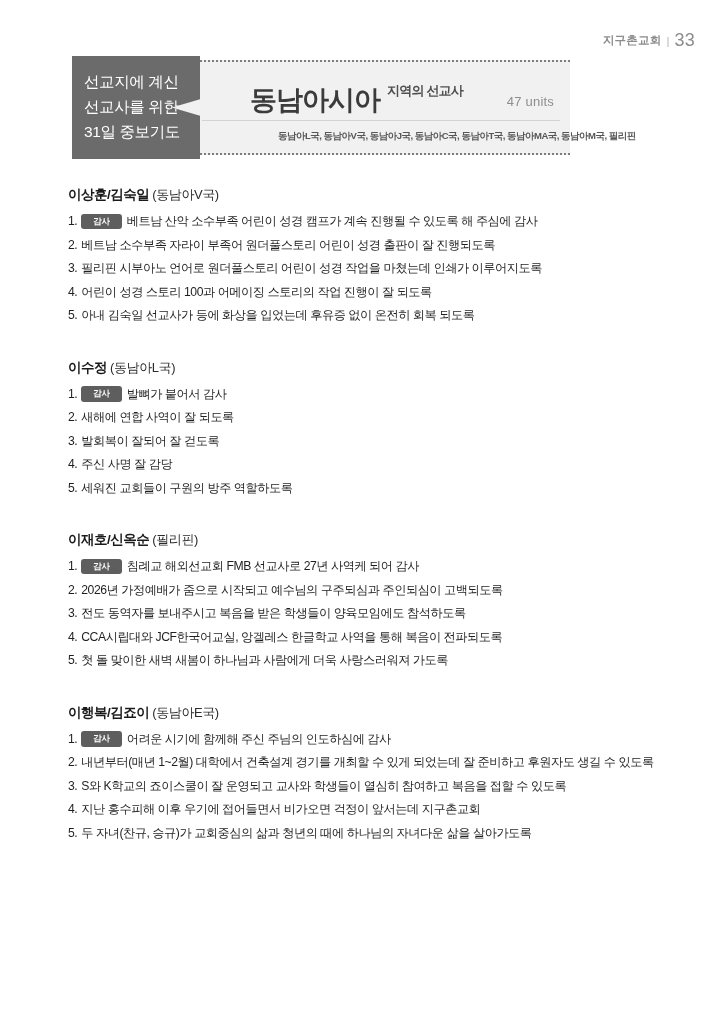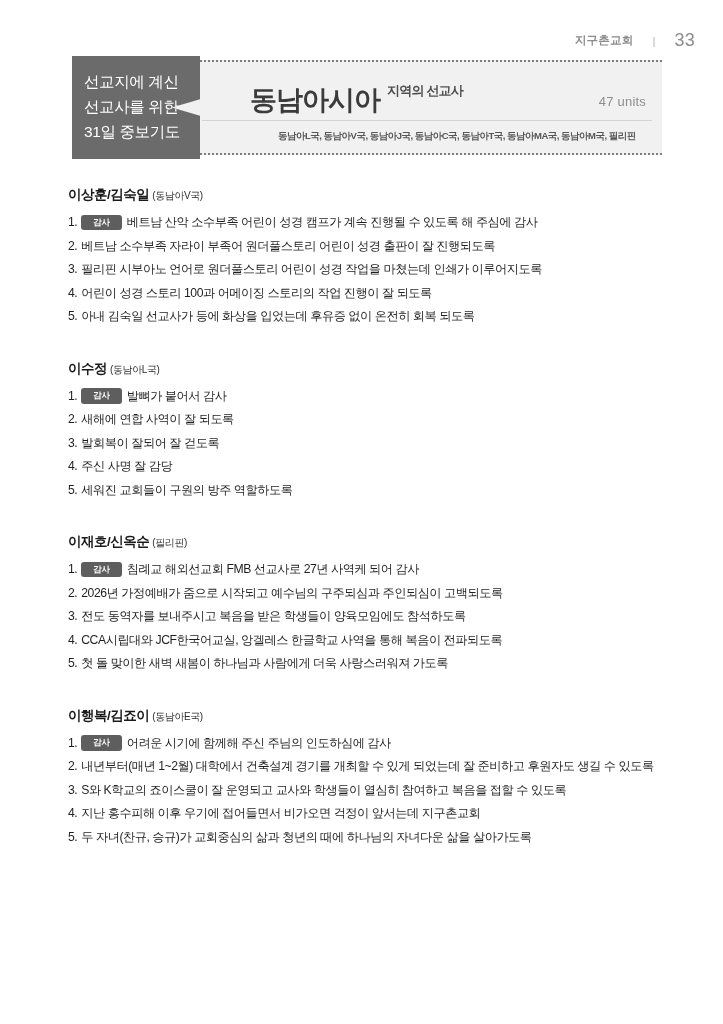--- a/index.html
+++ b/index.html
@@ -21,32 +21,32 @@
   .running-head {
     position: absolute;
     top: 30px;
     right: 28px;
     font-size: 11.5px;
     color: #8c8c8c;
     letter-spacing: 0.2px;
     white-space: nowrap;
     display: flex;
     align-items: center;
-    gap: 19px;
+    gap: 5px;
   }
   .running-head .rh-church { font-weight: 700; color: #8c8c8c; }
   .running-head .rh-sep { color: #b5b5b5; font-weight: 400; }
   .running-head .rh-page { color: #8c8c8c; font-weight: 400; font-size: 18px; }
 
   
   .banner {
     position: absolute;
     left: 72px;
     top: 56px;
-    width: 590px;
+    width: 498px;
     height: 103px;
   }
   .banner-body {
     position: absolute;
     left: 45px;
     top: 4px;
     right: 0;
     height: 95px;
     background: #f1f1f1;
     border-top: 2px dotted #7d7d7d;
@@ -147,21 +147,21 @@
     margin-bottom: 5px;
     white-space: nowrap;
   }
   .entry-head .e-name {
     font-weight: 700;
     color: #1a1a1a;
     letter-spacing: -0.5px;
   }
   .entry-head .e-region {
     font-weight: 400;
-    font-size: 10px;
+    font-size: 13px;
     color: #2b2b2b;
     letter-spacing: -0.4px;
     margin-left: 3px;
     text-align: center;
   }
 
   .plist {
     list-style: none;
     margin: 0;
     padding: 0;

